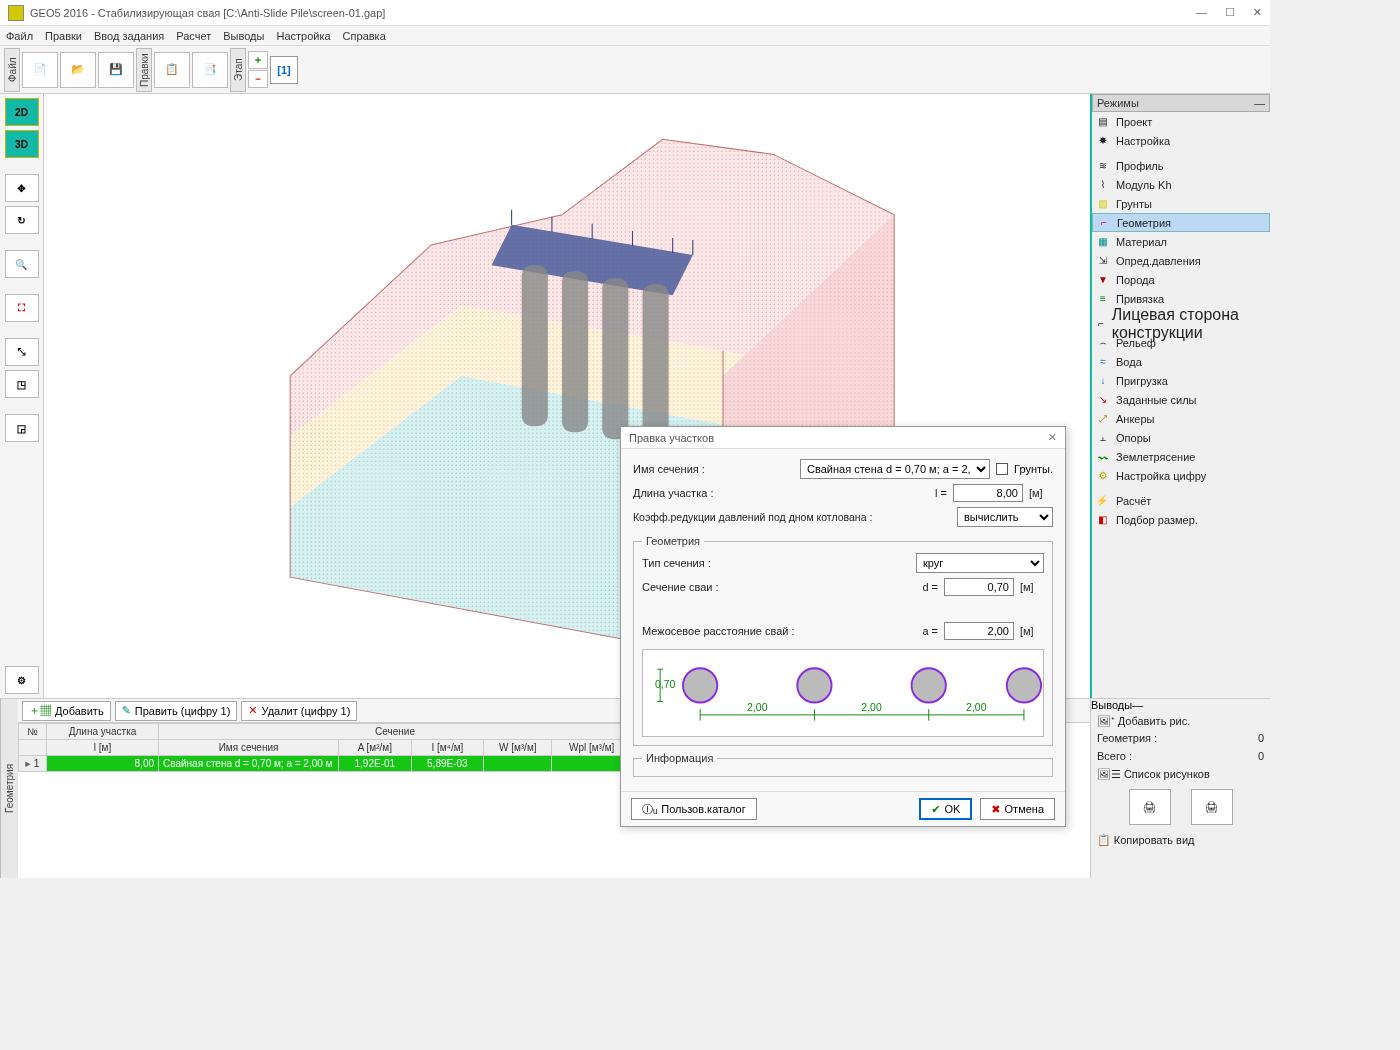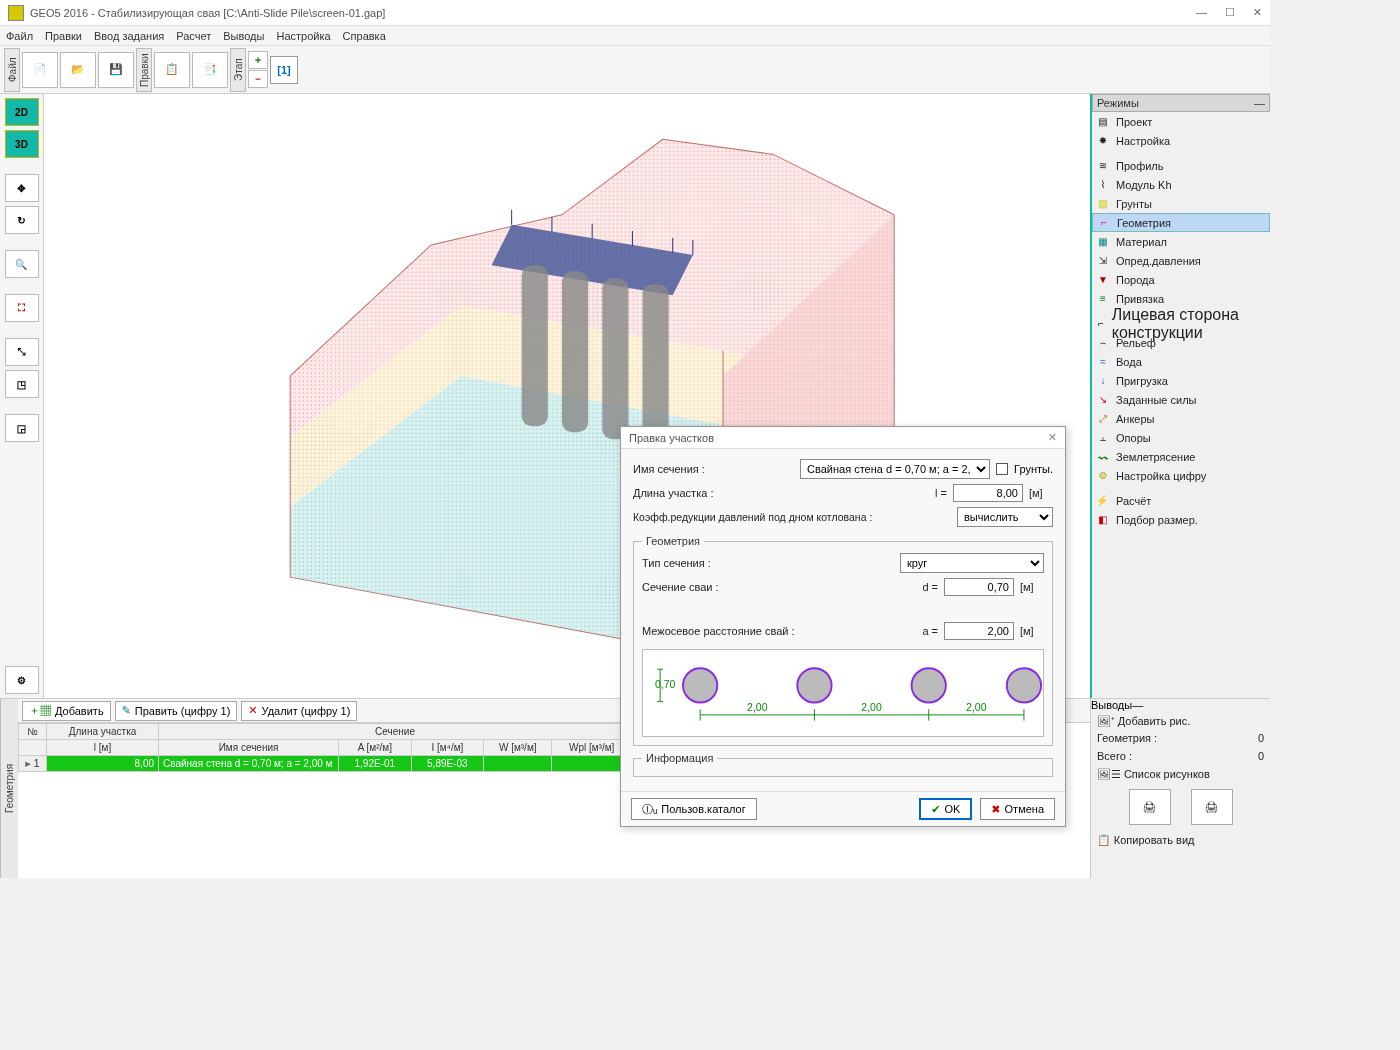--- a/index.html
+++ b/index.html
@@ -383,21 +383,21 @@
       <span class="unit">[м]</span>
     </div>
     <div class="row">
       <span class="lbl" style="font-size:10.5px">Коэфф.редукции давлений под дном котлована :</span>
       <select style="width:96px"><option>вычислить</option></select>
     </div>
     <fieldset>
       <legend>Геометрия</legend>
       <div class="row">
         <span class="lbl">Тип сечения :</span>
-        <select style="width:144px"><option>круг</option></select>
+        <select style="width:128px"><option>круг</option></select>
       </div>
       <div class="row">
         <span class="lbl">Сечение сваи :</span>
         <span class="var">d =</span>
         <input type="text" value="0,70" style="">
         <span class="unit">[м]</span>
       </div>
       <div style="height:20px"></div>
       <div class="row">
         <span class="lbl">Межосевое расстояние свай :</span>

